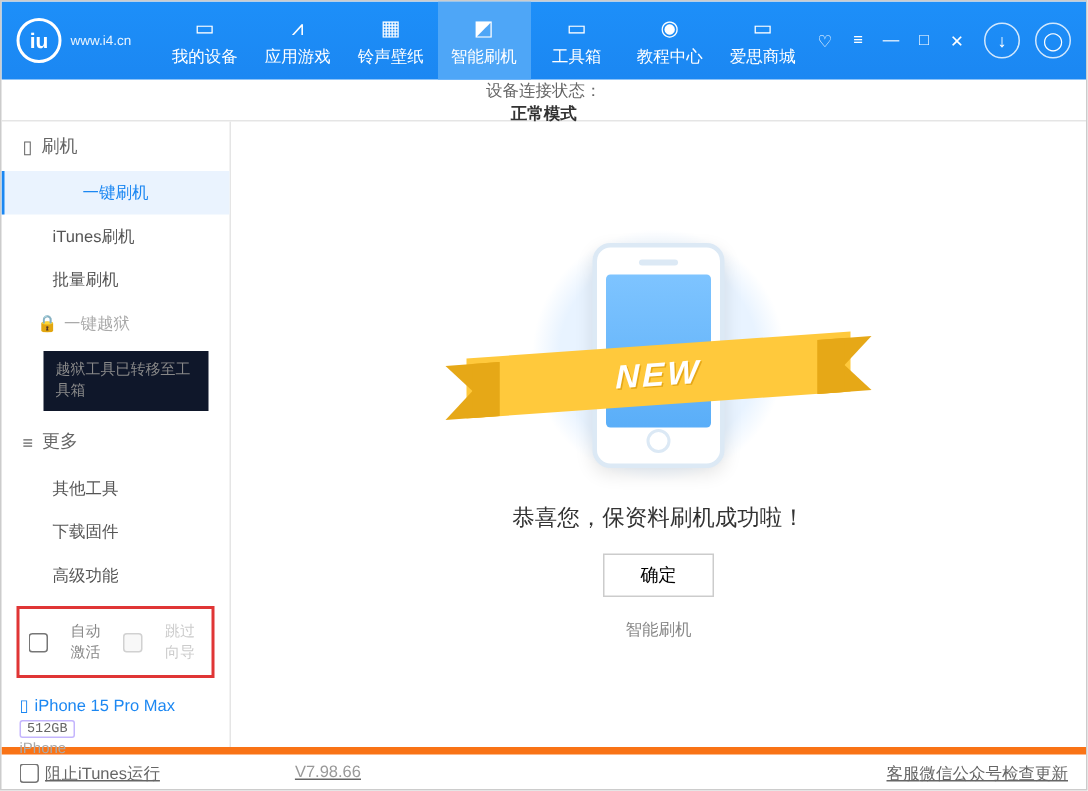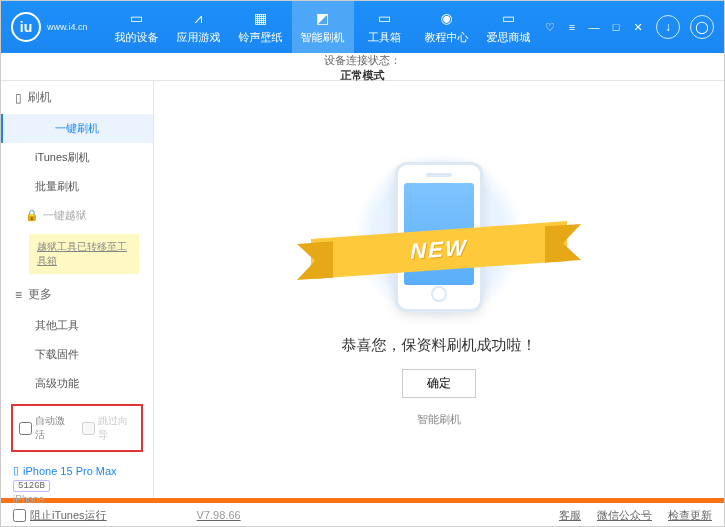--- a/index.html
+++ b/index.html
@@ -20,23 +20,23 @@
 .status-bar { height: 28px; border-bottom: 1px solid #e5e5e5; display: flex; align-items: center; padding: 0 12px; font-size: 11px; color: #666; flex-direction: column; }
 .status-bar b { color: #333; }
 
 .body { display: flex; height: 417px; }
 .sidebar { width: 153px; border-right: 1px solid #e5e5e5; font-size: 12px; color: #555; display: flex; flex-direction: column; }
 .side-section { padding: 8px 14px; display: flex; align-items: center; gap: 6px; color: #666; }
 .side-section.head { font-weight: normal; }
 .side-item { padding: 7px 12px 7px 34px; cursor: pointer; font-size: 11px; color: #555; }
 .side-item.active { background: #eaf3fe; color: #1b87f2; border-left: 2px solid #1b87f2; padding-left: 52px; }
 .side-item.muted { color: #aaa; padding-left: 24px; display: flex; align-items: center; gap: 4px; }
-.side-note { margin: 4px 14px 4px 28px; background: #fef9c3; padding: 6px 8px; font-size: 10px; color: #888; line-height: 1.4; text-decoration: underline; }
+.side-note { margin: 4px 14px 4px 28px; background: #0f172a; padding: 6px 8px; font-size: 10px; color: #888; line-height: 1.4; }
 .opt-box { border: 2px solid #e03535; margin: 6px 10px; padding: 8px 6px; display: flex; gap: 10px; font-size: 10px; color: #888; }
-.opt-box label { display: flex; align-items: center; gap: 3px; }
+.opt-box label { display: flex; align-items: center; gap: 15px; }
 .opt-box .dis { color: #ccc; }
 .device-info { padding: 6px 12px; font-size: 11px; color: #1b87f2; }
 .device-info .cap { display: inline-block; border: 1px solid #c4b5fd; color: #666; font-size: 9px; padding: 0 4px; border-radius: 2px; margin-top: 3px; font-family: Liberation Mono, monospace; }
 .device-info .mod { color: #aaa; font-size: 10px; margin-top: 2px; }
 
 .main { flex: 1; display: flex; flex-direction: column; align-items: center; justify-content: center; gap: 14px; }
 .illus { position: relative; width: 200px; height: 170px; display: flex; align-items: center; justify-content: center; }
 .halo { position: absolute; width: 170px; height: 170px; border-radius: 50%; background: radial-gradient(circle,#e8f3ff 0%,#e8f3ff 55%,transparent 70%); }
 .phone { position: relative; width: 88px; height: 150px; background: #fff; border: 3px solid #dce9f5; border-radius: 12px; box-shadow: 0 4px 12px rgba(0,0,0,.1); }
 .phone::before { content:""; position:absolute; top:8px; left:50%; transform:translateX(-50%); width:26px; height:4px; background:#dce9f5; border-radius:2px; }
@@ -47,21 +47,21 @@
 .ribbon::before{left:-14px;border-left-color:transparent;}
 .ribbon::after{right:-14px;border-right-color:transparent;}
 
 .success-msg { font-size: 15px; color: #333; }
 .ok-btn { border: 1px solid #ccc; background: #fff; padding: 5px 24px; font-size: 12px; cursor: pointer; }
 .log-link { font-size: 11px; color: #888; cursor: pointer; }
 
 .footer { height: 28px; border-top: 5px solid #f97316; display: flex; align-items: center; font-size: 11px; color: #666; padding: 12px 12px; text-decoration: underline; }
 .footer label { display: flex; align-items: center; gap: 4px; }
 .footer .ver { margin-left: 90px; color: #999; }
-.footer .right { margin-left: auto; display: flex; gap: 16px; justify-content: flex-end; }
+.footer .right { margin-left: auto; display: flex; gap: 0; justify-content: flex-end; }
 .footer .right span { cursor: pointer; }
 </style>
 </head>
 <body>
 
 <div class="titlebar">
   <div class="logo">iu</div>
   <div>
     <div class="brand-sub">www.i4.cn</div>
   </div>

